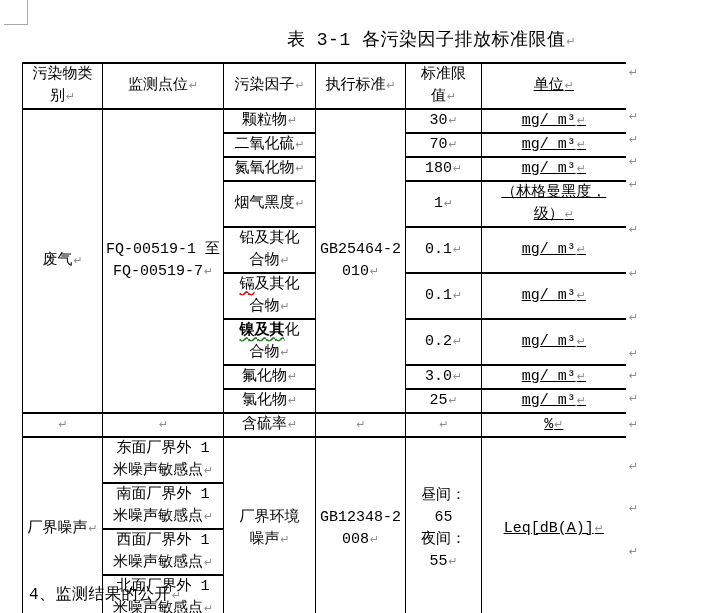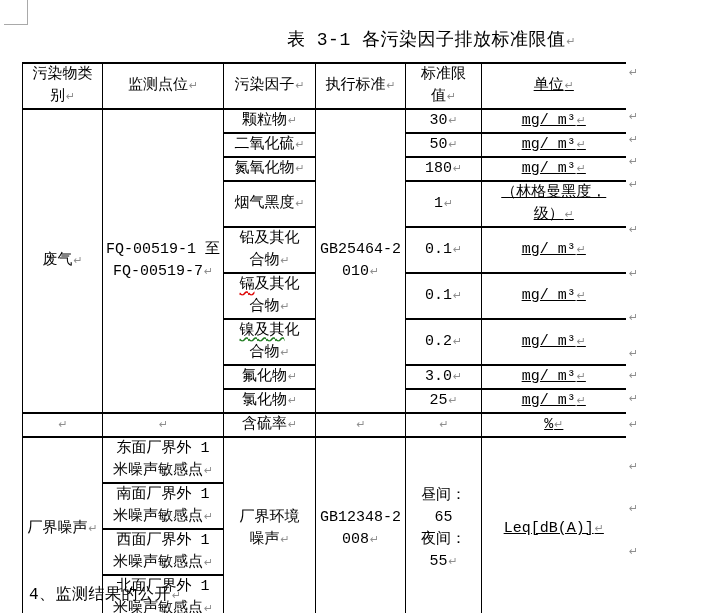--- a/index.html
+++ b/index.html
@@ -32,21 +32,21 @@
     font-weight:normal;overflow:hidden;
   }
   table.std .no-r{border-right:none;text-decoration:underline;}
   .cell-text{white-space:pre-line;}
   .pil{color:#8f8f8f;font-size:11px;margin-left:1px;font-family:"DejaVu Sans",sans-serif;}
   .pil-abs{
     position:absolute;left:629px;color:#8f8f8f;font-size:11px;
     font-family:"DejaVu Sans",sans-serif;line-height:10px;
   }
   .sq-spell{text-decoration:underline wavy #dd0000;text-decoration-skip-ink:none;text-underline-offset:2px;}
-  .sq-gram{text-decoration:underline wavy #1e7a1e;text-decoration-skip-ink:none;text-underline-offset:2px;}
+  .sq-gram{text-decoration:underline wavy #1e7a1e;text-decoration-skip-ink:none;text-underline-offset:2px;font-weight:bold;}
 
   tr.h42{height:42px;} tr.h44{height:44px;} tr.h23{height:23px;} tr.h22{height:22px;}
 </style>
 </head>
 <body>
 
 <div class="corner-v"></div>
 <div class="corner-h"></div>
 
 <div class="doc-title"><span class="cell-text">表 3-1 各污染因子排放标准限值</span><span class="pil">↵</span></div>
@@ -77,21 +77,21 @@
     <td rowspan="9"><span class="cell-text">FQ-00519-1 至
 FQ-00519-7</span><span class="pil">↵</span></td>
     <td><span class="cell-text">颗粒物</span><span class="pil">↵</span></td>
     <td rowspan="9"><span class="cell-text">GB25464-2
 010</span><span class="pil">↵</span></td>
     <td><span class="cell-text">30</span><span class="pil">↵</span></td>
     <td class="no-r"><span class="cell-text">mg/ m³</span><span class="pil">↵</span></td>
   </tr>
   <tr class="h22">
     <td><span class="cell-text">二氧化硫</span><span class="pil">↵</span></td>
-    <td><span class="cell-text">50</span><span class="pil">↵</span></td>
+    <td><span class="cell-text">70</span><span class="pil">↵</span></td>
     <td class="no-r"><span class="cell-text">mg/ m³</span><span class="pil">↵</span></td>
   </tr>
   <tr class="h23">
     <td><span class="cell-text">氮氧化物</span><span class="pil">↵</span></td>
     <td><span class="cell-text">180</span><span class="pil">↵</span></td>
     <td class="no-r"><span class="cell-text">mg/ m³</span><span class="pil">↵</span></td>
   </tr>
   <tr class="h44">
     <td><span class="cell-text">烟气黑度</span><span class="pil">↵</span></td>
     <td><span class="cell-text">1</span><span class="pil">↵</span></td>

